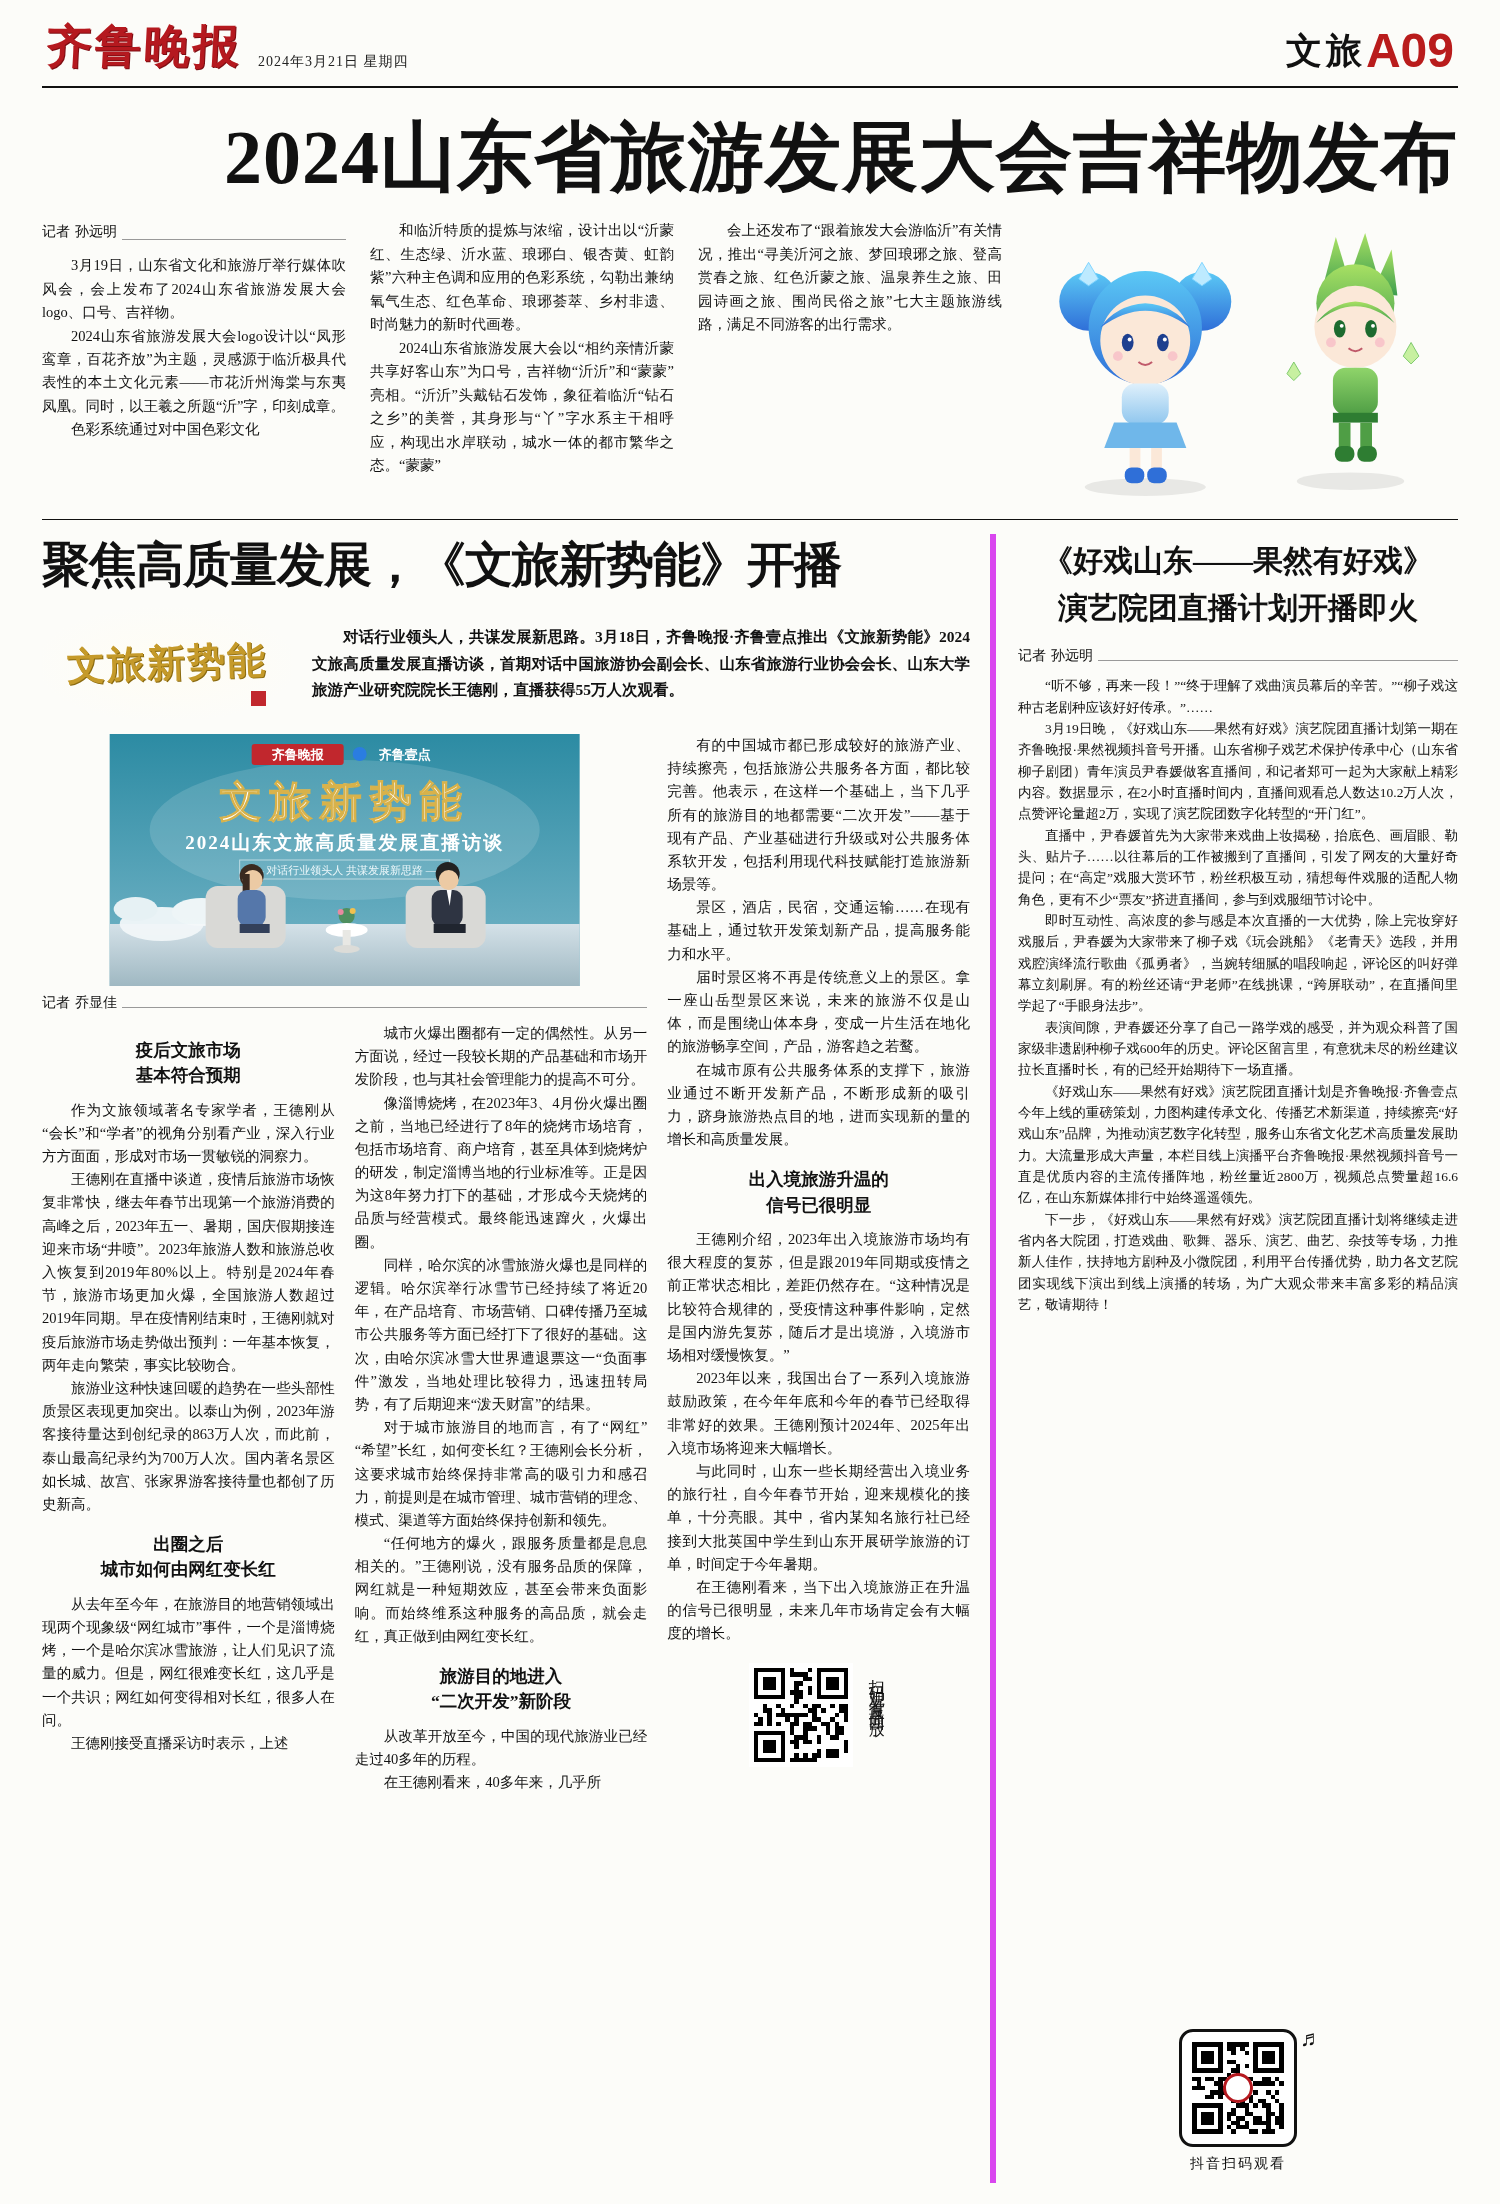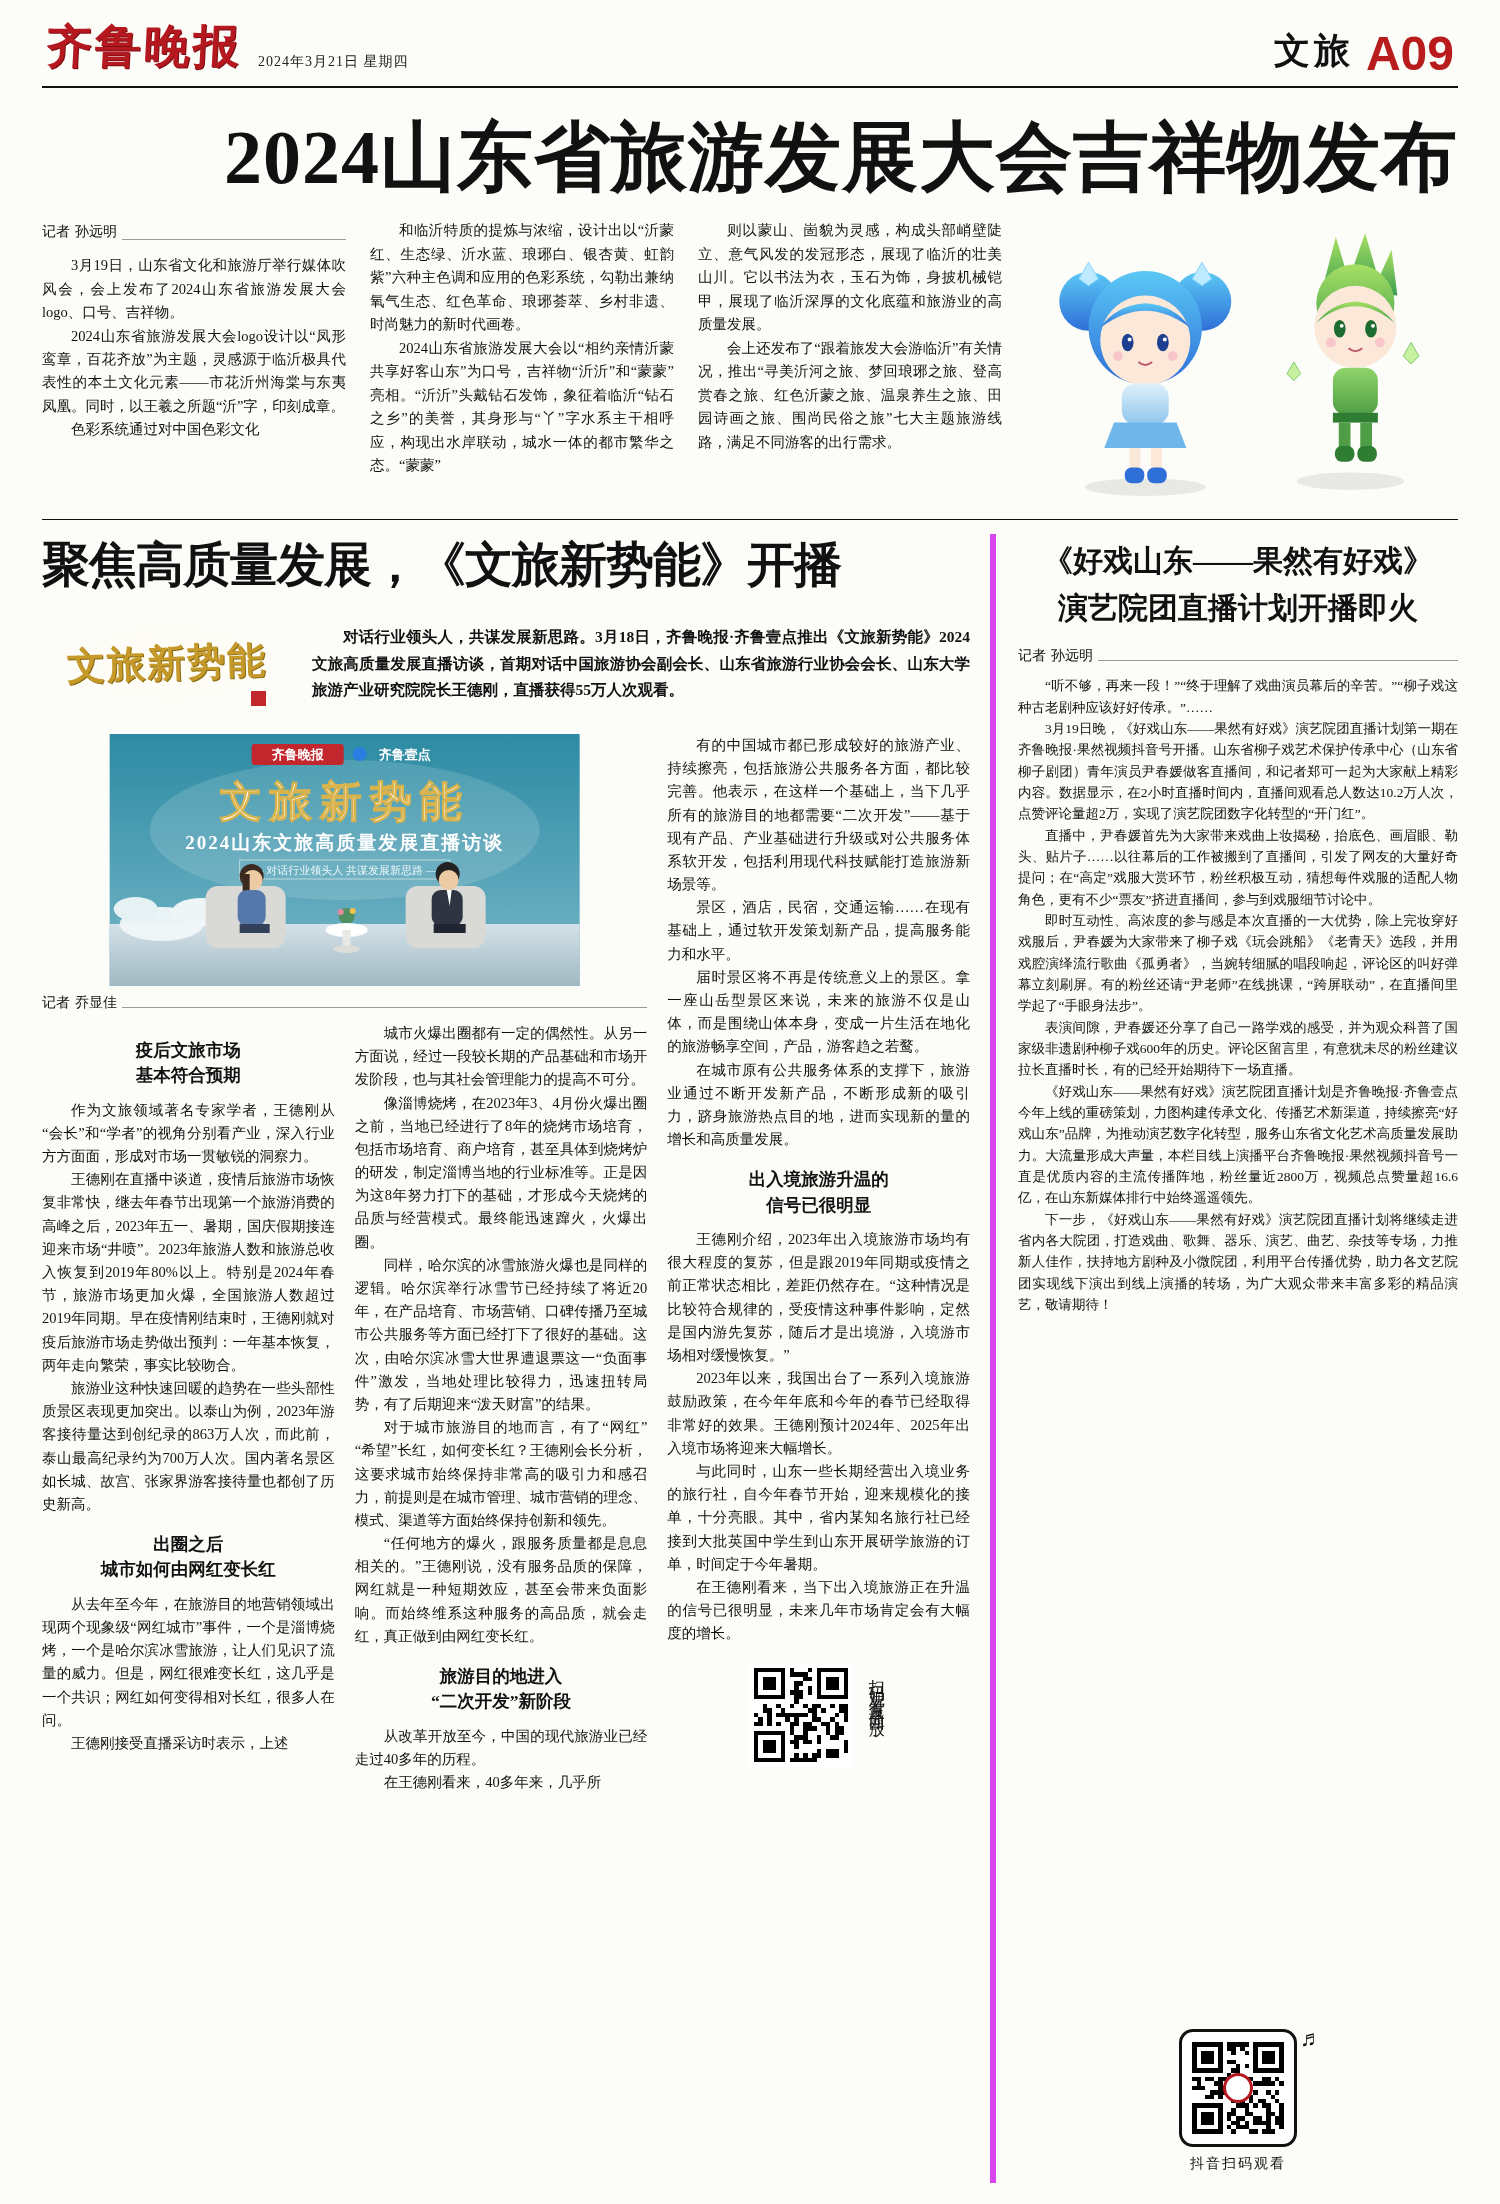--- a/index.html
+++ b/index.html
@@ -9,21 +9,21 @@
     background:#fcfcf9; color:#111; overflow:hidden;
     font-family:"Liberation Serif","DejaVu Serif",serif;
     padding:0 42px;
   }
   
   .masthead { display:flex; justify-content:space-between; align-items:flex-end; padding:16px 4px 8px; }
   .mast-left { display:flex; align-items:flex-end; }
   .paper-logo { font-size:46px; font-weight:900; color:#b5191f; letter-spacing:3px;
                 transform:skewX(-3deg); text-shadow:1px 1px 0 #7e0e13; }
   .date-line { font-size:14px; color:#222; margin-left:16px; padding-bottom:7px; letter-spacing:1px; }
-  .mast-right { display:flex; align-items:flex-end; gap:12px; }
+  .mast-right { display:flex; align-items:flex-start; }
   .section-name { font-size:36px; font-weight:900; letter-spacing:4px; padding-bottom:2px; }
   .page-no { font-size:48px; font-weight:900; color:#b91c1c; font-family:"Liberation Sans","DejaVu Sans",sans-serif; line-height:1; }
   .rule-heavy { border-top:2px solid #111; }
   
   h1.headline1 { font-size:76px; font-weight:900; text-align:right; margin:26px 0 18px; letter-spacing:1px; line-height:1.15; }
   
   .a1-body { display:flex; gap:26px; min-height:300px; padding-bottom:14px; }
   .a1-cols { flex:1; display:flex; gap:24px; }
   .a1-cols .col { flex:1; font-size:14.5px; line-height:1.62; }
   .mascots { width:430px; }
@@ -104,21 +104,20 @@
               <div class="para">3月19日，山东省文化和旅游厅举行媒体吹风会，会上发布了2024山东省旅游发展大会logo、口号、吉祥物。</div>
               <div class="para">2024山东省旅游发展大会logo设计以“凤形鸾章，百花齐放”为主题，灵感源于临沂极具代表性的本土文化元素——市花沂州海棠与东夷凤凰。同时，以王羲之所题“沂”字，印刻成章。</div>
               <div class="para">色彩系统通过对中国色彩文化</div>
             </div>
         </div>
         <div class="col">
             <div class="para">和临沂特质的提炼与浓缩，设计出以“沂蒙红、生态绿、沂水蓝、琅琊白、银杏黄、虹韵紫”六种主色调和应用的色彩系统，勾勒出兼纳氧气生态、红色革命、琅琊荟萃、乡村非遗、时尚魅力的新时代画卷。</div>
             <div class="para">2024山东省旅游发展大会以“相约亲情沂蒙  共享好客山东”为口号，吉祥物“沂沂”和“蒙蒙”亮相。“沂沂”头戴钻石发饰，象征着临沂“钻石之乡”的美誉，其身形与“丫”字水系主干相呼应，构现出水岸联动，城水一体的都市繁华之态。“蒙蒙”</div>
           </div>
         <div class="col">
-            <div class="para">则以蒙山、崮貌为灵感，构成头部峭壁陡立、意气风发的发冠形态，展现了临沂的壮美山川。它以书法为衣，玉石为饰，身披机械铠甲，展现了临沂深厚的文化底蕴和旅游业的高质量发展。</div>
             <div class="para">会上还发布了“跟着旅发大会游临沂”有关情况，推出“寻美沂河之旅、梦回琅琊之旅、登高赏春之旅、红色沂蒙之旅、温泉养生之旅、田园诗画之旅、围尚民俗之旅”七大主题旅游线路，满足不同游客的出行需求。</div>
           </div>
       </div>
 
       <div class="mascots">
         <svg viewBox="0 0 440 280">
           <defs>
             <linearGradient id="bh" x1="0" y1="0" x2="0" y2="1">
               <stop offset="0" stop-color="#5bc8f5"></stop>
                 <stop offset="1" stop-color="#2f6fd8"></stop>

